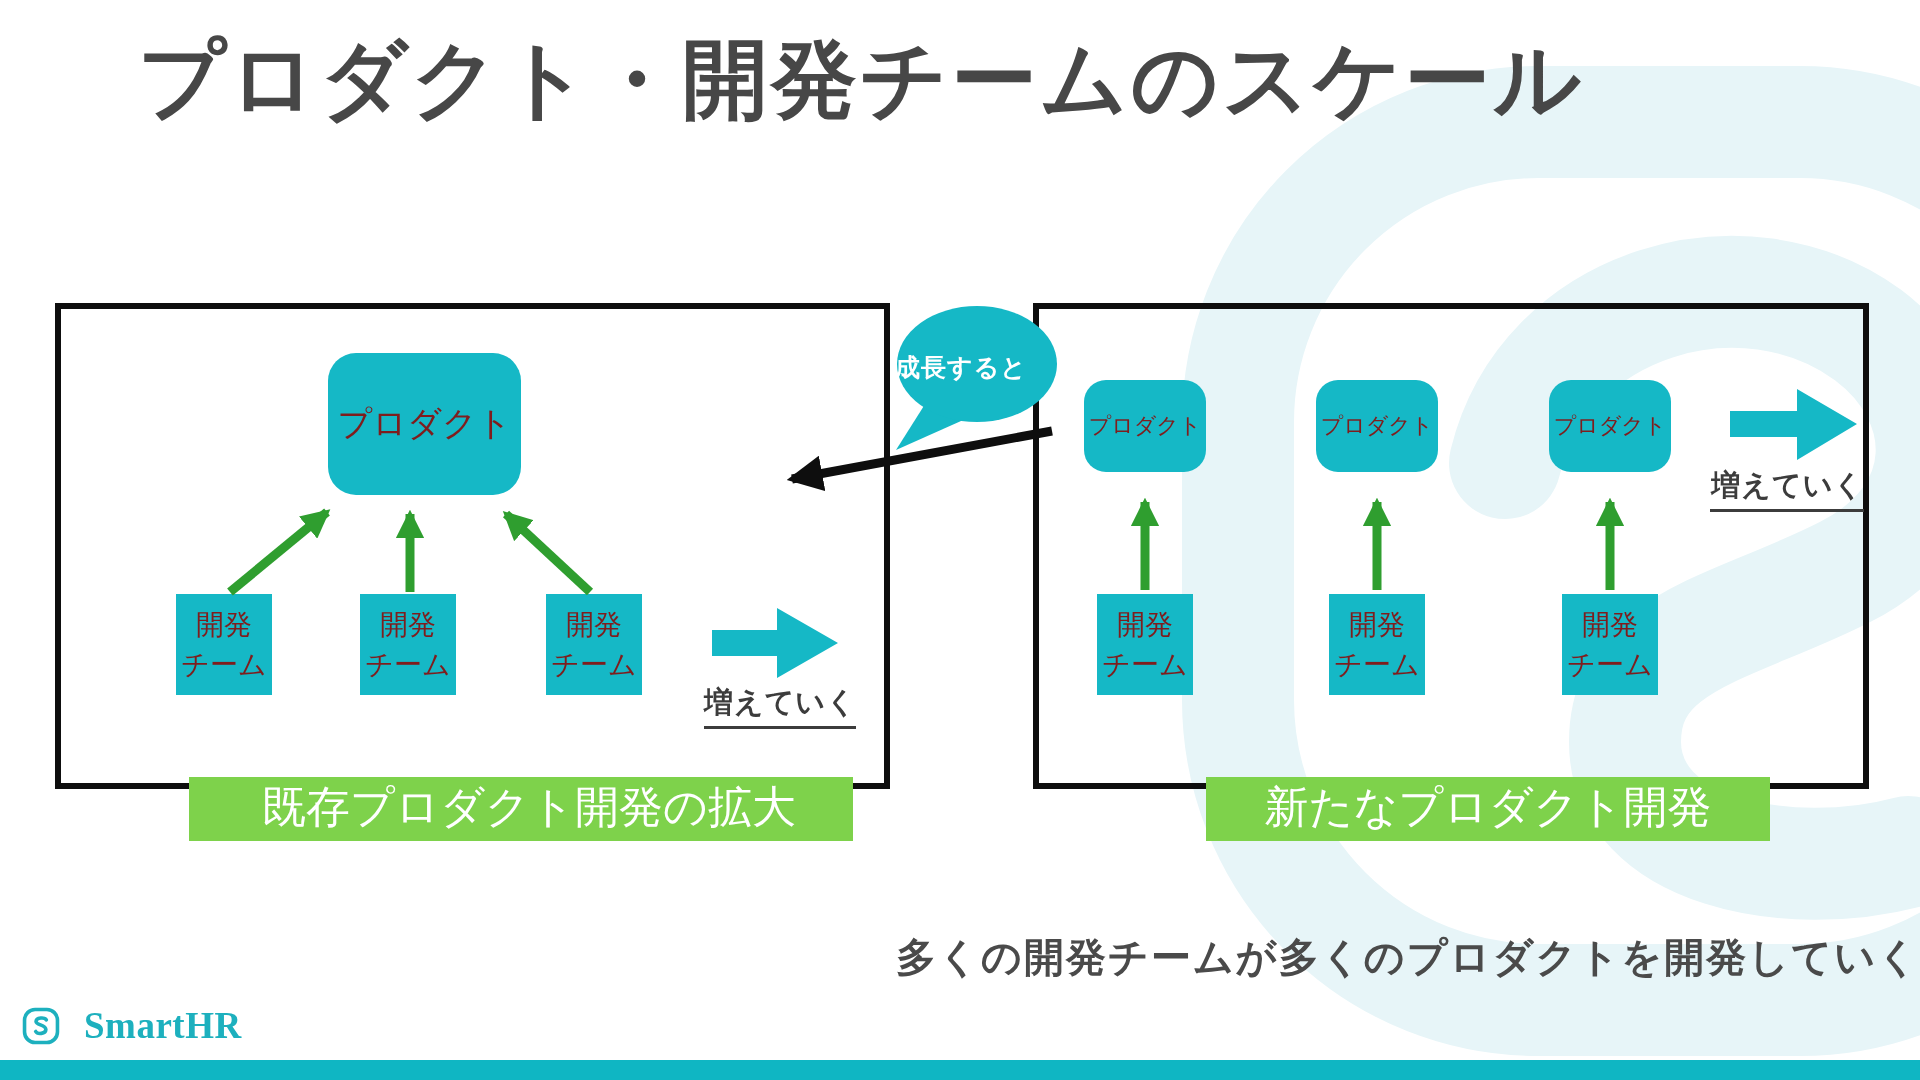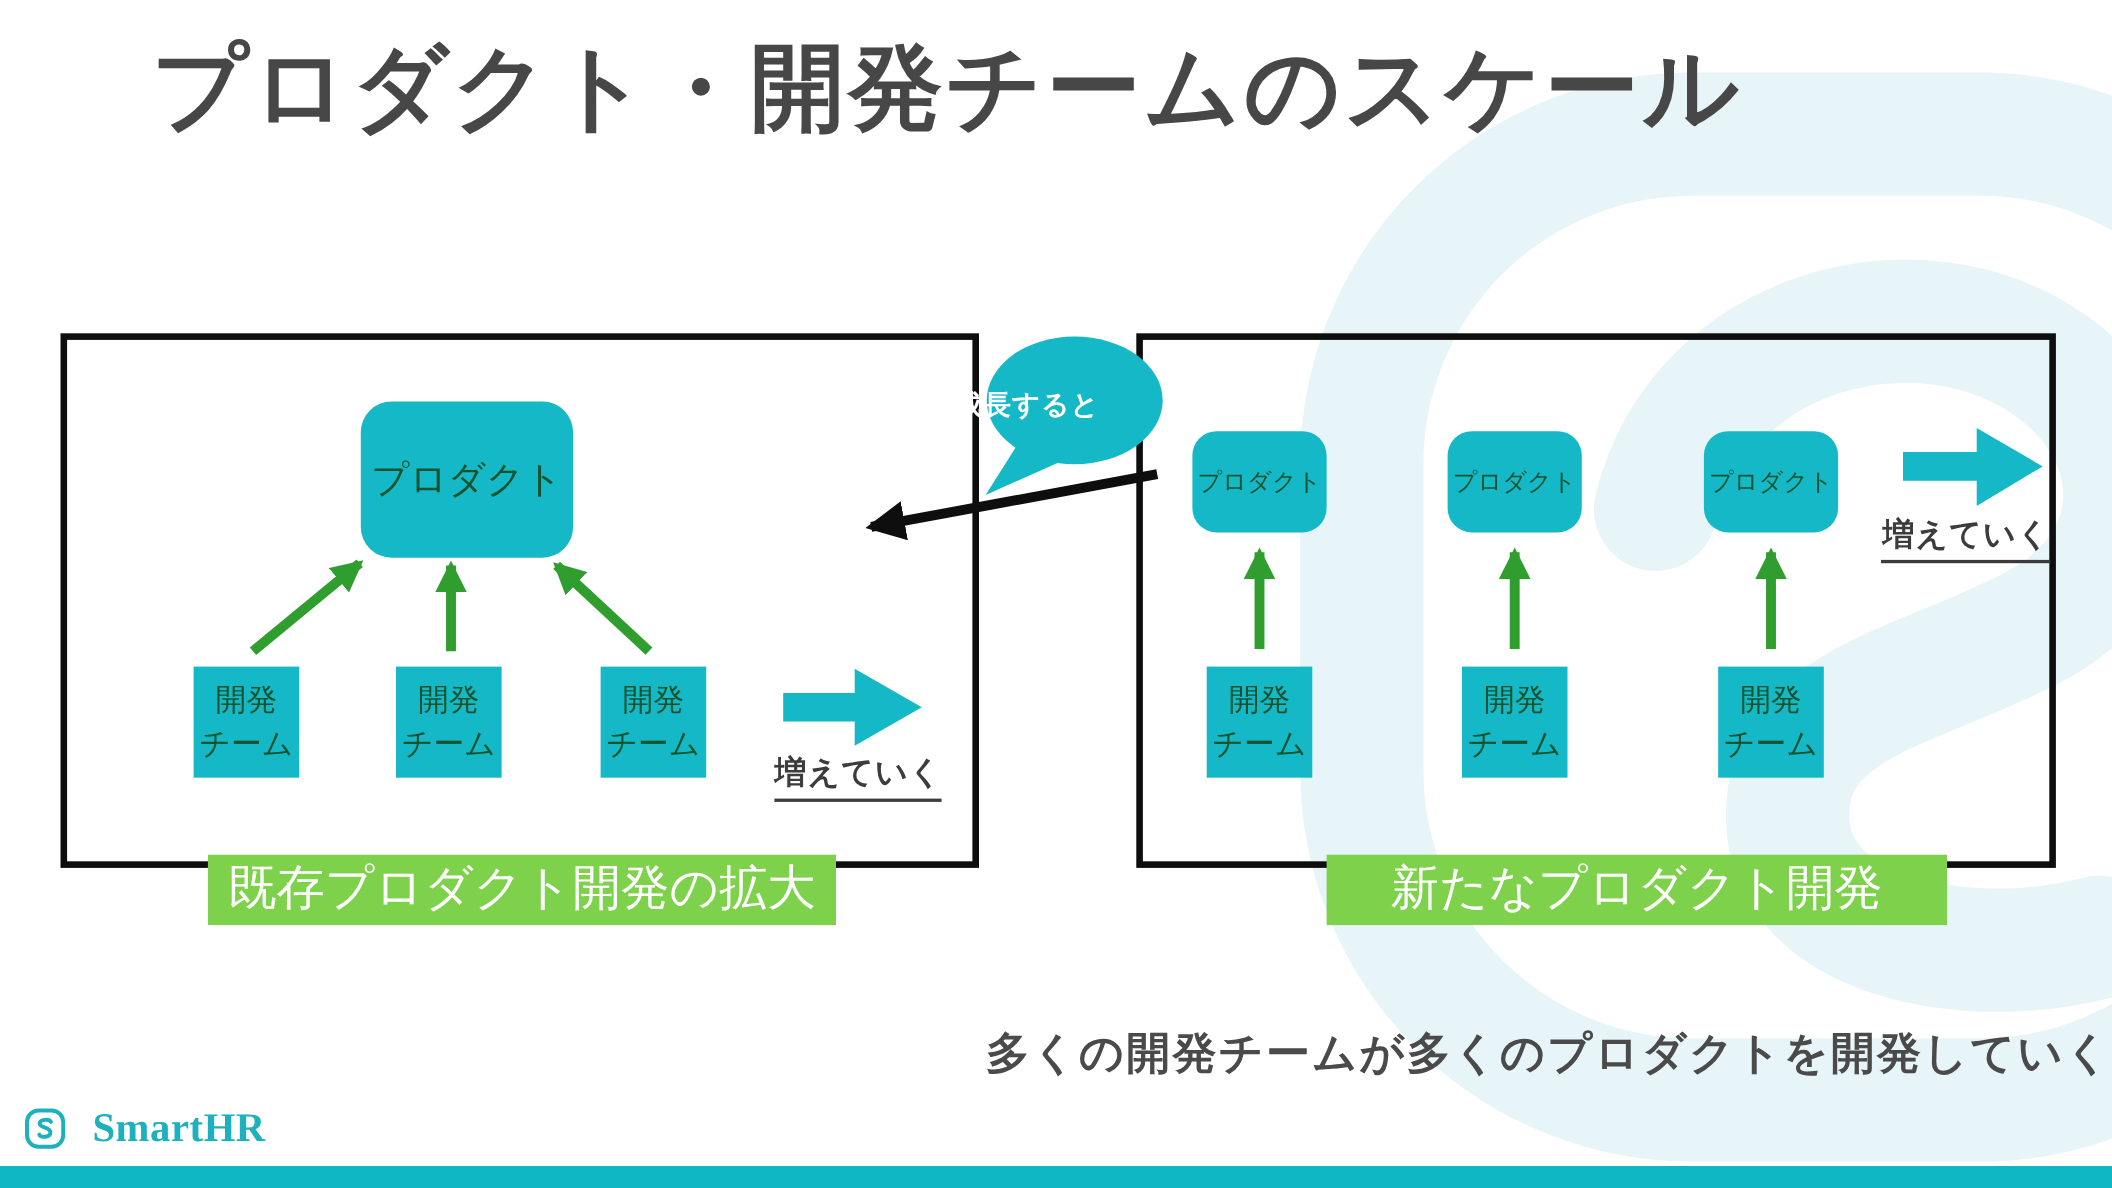--- a/index.html
+++ b/index.html
@@ -16,21 +16,21 @@
     font-size:86px;font-weight:800;letter-spacing:3px;color:#474747;white-space:nowrap;
   }
 
   .panel{
     position:absolute;top:303px;height:486px;border:6px solid #0e0e0e;
     box-sizing:border-box;background:transparent;z-index:2;
   }
   .panel.left{left:55px;width:835px;}
   .panel.right{left:1033px;width:836px;}
 
-  .tealfill{background:#15b8c6;color:#14532d;margin-top:12px;}
+  .tealfill{background:#15b8c6;color:#7f1d1d;}
 
   .product-box{
     position:absolute;z-index:2;display:flex;align-items:center;justify-content:center;
     white-space:nowrap;
   }
   .product-box.big{left:328px;top:353px;width:193px;height:142px;border-radius:28px;font-size:34px;}
   .product-box.small{top:380px;width:122px;height:92px;border-radius:22px;font-size:22px;}
   .product-box.s1{left:1084px;}
   .product-box.s2{left:1316px;}
   .product-box.s3{left:1549px;}
@@ -44,33 +44,33 @@
   .team-box.l2{left:360px;}
   .team-box.l3{left:546px;}
   .team-box.r1{left:1097px;}
   .team-box.r2{left:1329px;}
   .team-box.r3{left:1562px;}
 
   .caption{
     position:absolute;top:777px;height:64px;z-index:4;background:#7ed24b;color:#ffffff;
     font-size:44px;line-height:62px;text-align:center;white-space:nowrap;
   }
-  .caption.left{left:189px;width:571px;}
+  .caption.left{left:189px;width:648px;padding-left:16px;}
   .caption.right{left:1206px;width:564px;}
 
   .increase{
     position:absolute;z-index:2;font-size:29px;font-weight:bold;color:#3c3c3c;
     text-align:right;letter-spacing:1px;border-bottom:3px solid #3c3c3c;
     padding-bottom:3px;white-space:nowrap;
   }
   .increase.left{left:704px;top:683px;width:152px;}
   .increase.right{left:1710px;top:466px;width:154px;}
 
   .callout-text{
-    position:absolute;left:854px;top:351px;width:160px;z-index:4;text-align:center;
+    position:absolute;left:881px;top:351px;width:160px;z-index:4;text-align:center;
     color:#ffffff;font-size:25px;font-weight:bold;letter-spacing:1px;white-space:nowrap;
   }
 
   .footer-message{
     position:absolute;left:0;top:930px;width:1920px;z-index:2;text-align:right;
     font-size:40px;font-weight:bold;letter-spacing:2px;color:#4a4a4a;white-space:nowrap;
   }
 
   .logo{position:absolute;left:22px;top:1004px;z-index:2;display:flex;align-items:center;gap:24px;}
   .logo .brand{font-size:37px;font-weight:800;color:#1db0be;letter-spacing:0.5px;}

